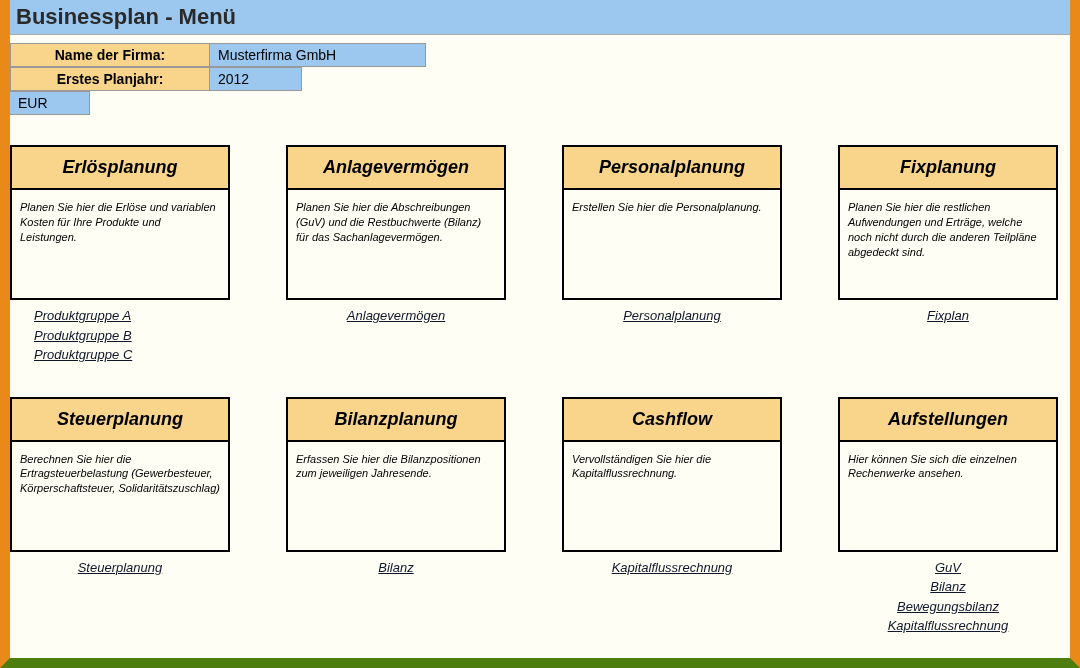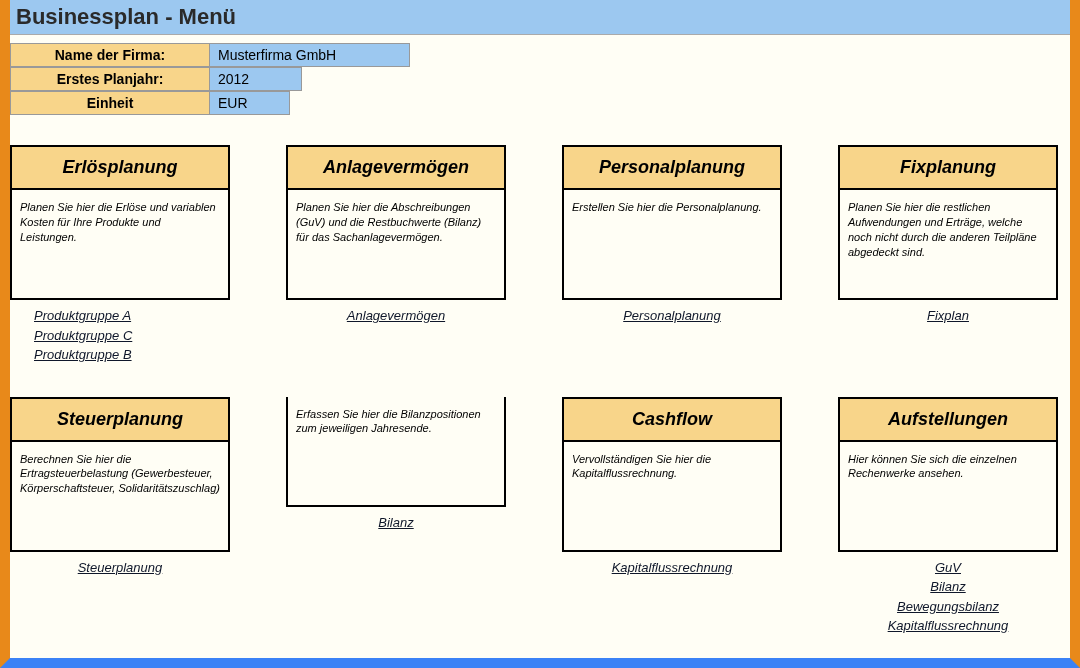--- a/index.html
+++ b/index.html
@@ -6,21 +6,21 @@
   body {
     margin: 0;
     font-family: Arial, sans-serif;
     font-size: 13px;
     background: #fff;
     width: 1080px;
   }
   .outer {
     border-left: 10px solid #e8891a;
     border-right: 10px solid #e8891a;
-    border-bottom: 10px solid #3b82f6;
+    border-bottom: 10px solid #4d7c0f;
     background: #fffef5;
     min-height: 668px;
   }
   .titlebar {
     background: #9cc8f0;
     color: #2a2a2a;
     font-size: 22px;
     font-weight: bold;
     padding: 4px 6px;
     border-bottom: 1px solid #aaa;
@@ -42,21 +42,21 @@
   }
   .metarow .value {
     border: 1px solid #999;
     border-left: none;
     background: #9cc8f0;
     display: flex;
     align-items: center;
     padding: 0 8px;
     font-size: 14px;
   }
-  .value.w1 { width: 200px; }
+  .value.w1 { width: 216px; }
   .value.w2 { width: 92px; }
   .value.w3 { width: 80px; }
   .metablock { padding: 8px 0 12px 0; }
   .gridrow {
     display: flex;
     flex-wrap: nowrap;
     padding: 0 0 14px 0;
   }
   .card {
     flex: 0 0 220px;
@@ -110,35 +110,34 @@
   <div class="metablock">
     <div class="metarow">
       <div class="label">Name der Firma:</div>
       <div class="value w1">Musterfirma GmbH</div>
     </div>
     <div class="metarow">
       <div class="label">Erstes Planjahr:</div>
       <div class="value w2">2012</div>
     </div>
     <div class="metarow">
-      <div class="label">Einheit</div>
       <div class="value w3">EUR</div>
     </div>
   </div>
 
   <div class="spacer-row"></div>
 
   <div class="gridrow">
     <div class="card">
       <div class="card-title">Erlösplanung</div>
       <div class="card-body">Planen Sie hier die Erlöse und variablen Kosten für Ihre Produkte und Leistungen.</div>
       <div class="card-links">
         <span class="link">Produktgruppe A</span>
+        <span class="link">Produktgruppe B</span>
         <span class="link">Produktgruppe C</span>
-        <span class="link">Produktgruppe B</span>
       </div>
     </div>
 
     <div class="card">
       <div class="card-title">Anlagevermögen</div>
       <div class="card-body">Planen Sie hier die Abschreibungen (GuV) und die Restbuchwerte (Bilanz) für das Sachanlagevermögen.</div>
       <div class="card-links links-center">
         <span class="link">Anlagevermögen</span>
       </div>
     </div>
@@ -165,20 +164,21 @@
   <div class="gridrow">
     <div class="card">
       <div class="card-title">Steuerplanung</div>
       <div class="card-body">Berechnen Sie hier die Ertragsteuerbelastung (Gewerbesteuer, Körperschaftsteuer, Solidaritätszuschlag)</div>
       <div class="card-links links-center">
         <span class="link">Steuerplanung</span>
       </div>
     </div>
 
     <div class="card">
+      <div class="card-title">Bilanzplanung</div>
       <div class="card-body">Erfassen Sie hier die Bilanzpositionen zum jeweiligen Jahresende.</div>
       <div class="card-links links-center">
         <span class="link">Bilanz</span>
       </div>
     </div>
 
     <div class="card">
       <div class="card-title">Cashflow</div>
       <div class="card-body">Vervollständigen Sie hier die Kapitalflussrechnung.</div>
       <div class="card-links links-center">

